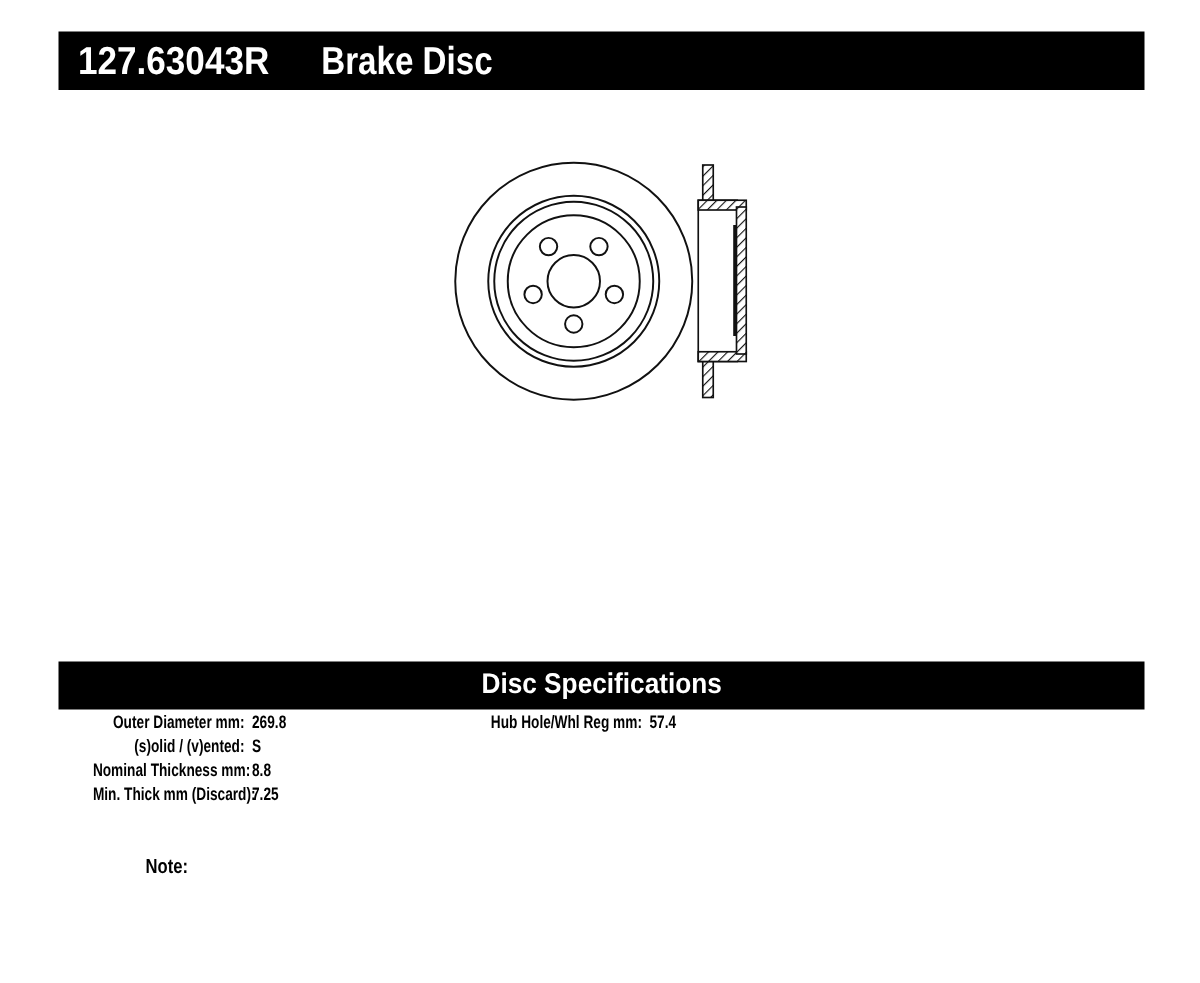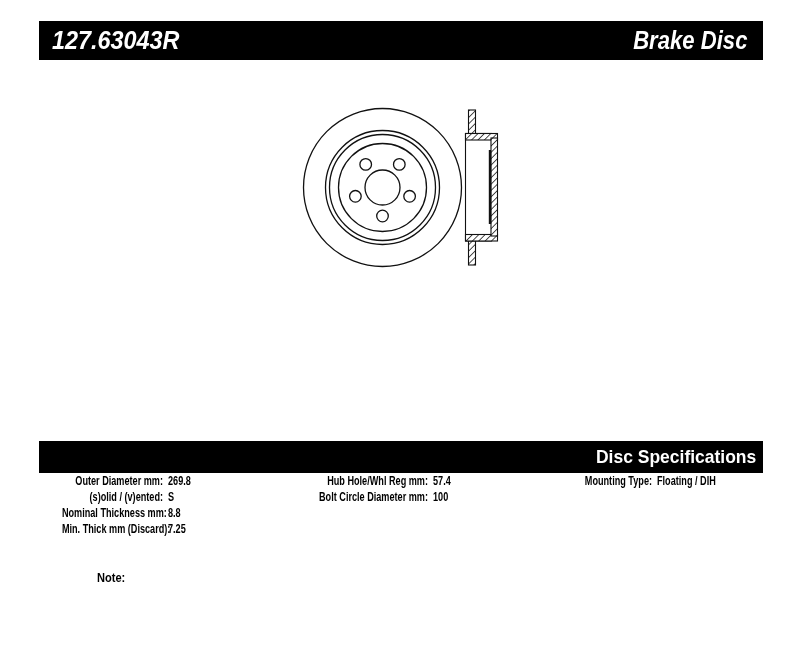--- a/index.html
+++ b/index.html
@@ -11,32 +11,32 @@
     font-weight:bold;
     color:#000;
     overflow:hidden;
   }
   .bar{
     position:absolute;
     left:39px;width:724px;
     background:#000;color:#fff;
     display:flex;align-items:center;
   }
-  .header-bar{top:21px;height:39px;justify-content:space-between;padding:0;font-style:italic;}
+  .header-bar{top:21px;height:39px;padding:0;}
   .part-number{
     font-size:26px;letter-spacing:0;
     transform:scaleX(0.9);transform-origin:0 50%;
     margin-left:13px;white-space:nowrap;
   }
   .product-title{
     font-size:26px;
     transform:scaleX(0.85);transform-origin:100% 50%;
     margin-right:16px;white-space:nowrap;
   }
-  .spec-bar{top:441px;height:32px;justify-content:flex-end;}
+  .spec-bar{top:441px;height:32px;justify-content:center;}
   .spec-bar-title{
     font-size:19px;
     transform:scaleX(0.92);transform-origin:50% 50%;
     white-space:nowrap;
   }
   .drawing-svg{position:absolute;left:288px;top:98px;}
   .spec-col{position:absolute;top:473px;font-size:12px;}
   .spec-col .spec-row{
     display:flex;align-items:baseline;
     height:16.15px;line-height:16.15px;white-space:nowrap;
@@ -129,32 +129,21 @@
     </div>
 
   <div class="spec-col col-2">
 
       <div class="spec-row">
         <span class="spec-label">Hub Hole/Whl Reg mm:</span>
         <span class="spec-value">57.4</span>
       </div>
 
 
-      <div class="spec-row">
-        <span class="spec-label">Bolt Circle Diameter mm:</span>
-        <span class="spec-value">100</span>
-      </div>
 
 
 
     </div>
 
-  <div class="spec-col col-3">
-
-      <div class="spec-row">
-        <span class="spec-label">Mounting Type:</span>
-        <span class="spec-value">Floating / DIH</span>
-      </div>
-    </div>
 
   <div class="note">Note:</div>
 
 </div>
 
 </body></html>

